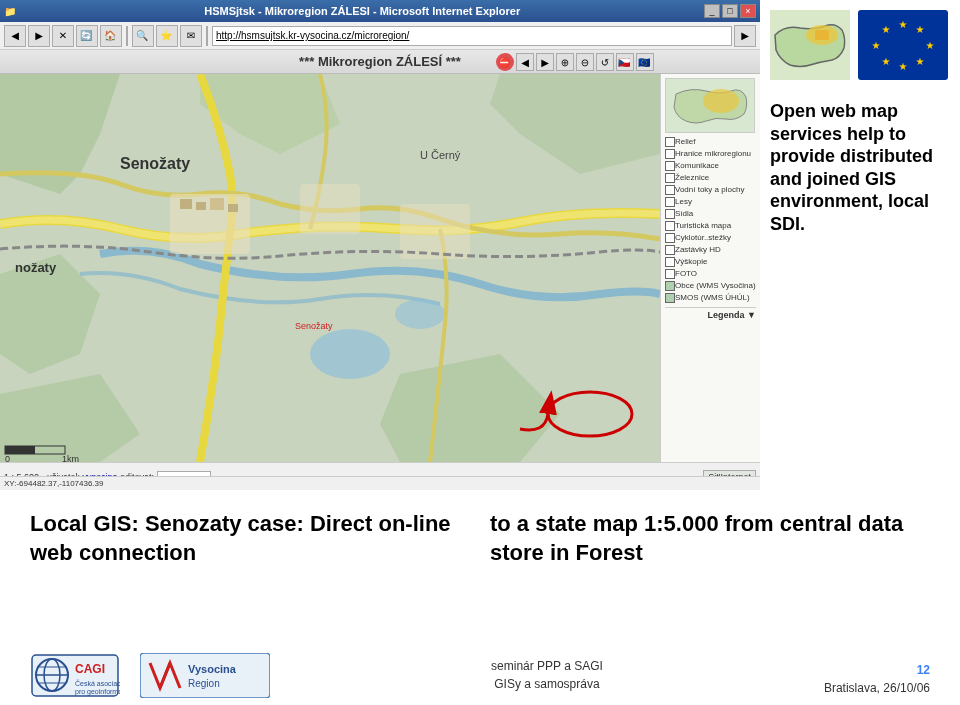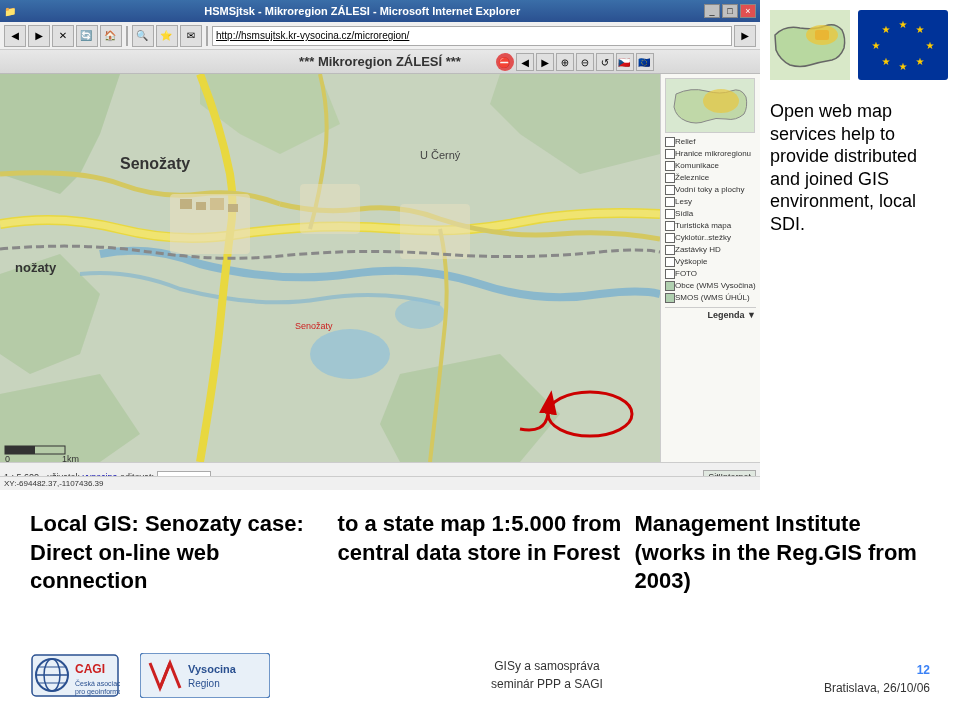--- a/index.html
+++ b/index.html
@@ -207,21 +207,21 @@
 
     .eu-flag-img {
       width: 90px;
       height: 70px;
       position: relative;
     }
 
     
     .description-text {
       font-size: 18px;
-      font-weight: normal;
+      font-weight: bold;
       color: #000;
       line-height: 1.25;
       margin-top: 10px;
     }
 
     
     .bottom-section {
       width: 960px;
       height: 215px;
       background: #ffffff;
@@ -553,21 +553,20 @@
 
     <div class="description-text">
       <span>Open web map services help to provide distributed and joined GIS environment, local SDI.</span>
     </div>
   </div>
 </div>
 
 <div class="bottom-section">
   <div class="main-caption">Local GIS: Senozaty case: Direct on-line web connection</div>
   <div class="sub-caption">to a state map 1:5.000 from central data store in Forest</div>
-  <div class="sub-caption">Management Institute (works in the Reg.GIS from 2003)</div>
 </div>
 
 <div class="footer">
 
   <div class="logo-cagi">
     <svg class="cagi-svg" viewBox="0 0 90 45">
 
       <rect x="2" y="2" width="86" height="41" rx="4" fill="#e8f0f8" stroke="#2a5090" stroke-width="1.5"></rect>
 
       <circle cx="22" cy="22" r="16" fill="none" stroke="#2a5090" stroke-width="2"></circle>
@@ -587,21 +586,21 @@
       <rect width="130" height="45" rx="4" fill="#e8f0f8" stroke="#4a7ab8" stroke-width="1.5"></rect>
 
       <path d="M10,10 L20,35 L30,10" stroke="#cc2020" stroke-width="3" fill="none"></path>
       <path d="M20,35 L30,10 L40,35" stroke="#cc2020" stroke-width="3" fill="none"></path>
       <text x="48" y="20" font-size="11" font-weight="bold" fill="#2a5090" font-family="Arial">Vysocina</text>
       <text x="48" y="34" font-size="10" fill="#2a5090" font-family="Arial">Region</text>
     </svg>
   </div>
 
   <div class="footer-center">
+    <div>seminár PPP a SAGI</div>
     <div>GISy a samospráva</div>
-    <div>seminár PPP a SAGI</div>
   </div>
 
   <div class="footer-right">
     <div class="page-number">12</div>
     <div>Bratislava, 26/10/06</div>
   </div>
 </div>
 
 </body></html>

